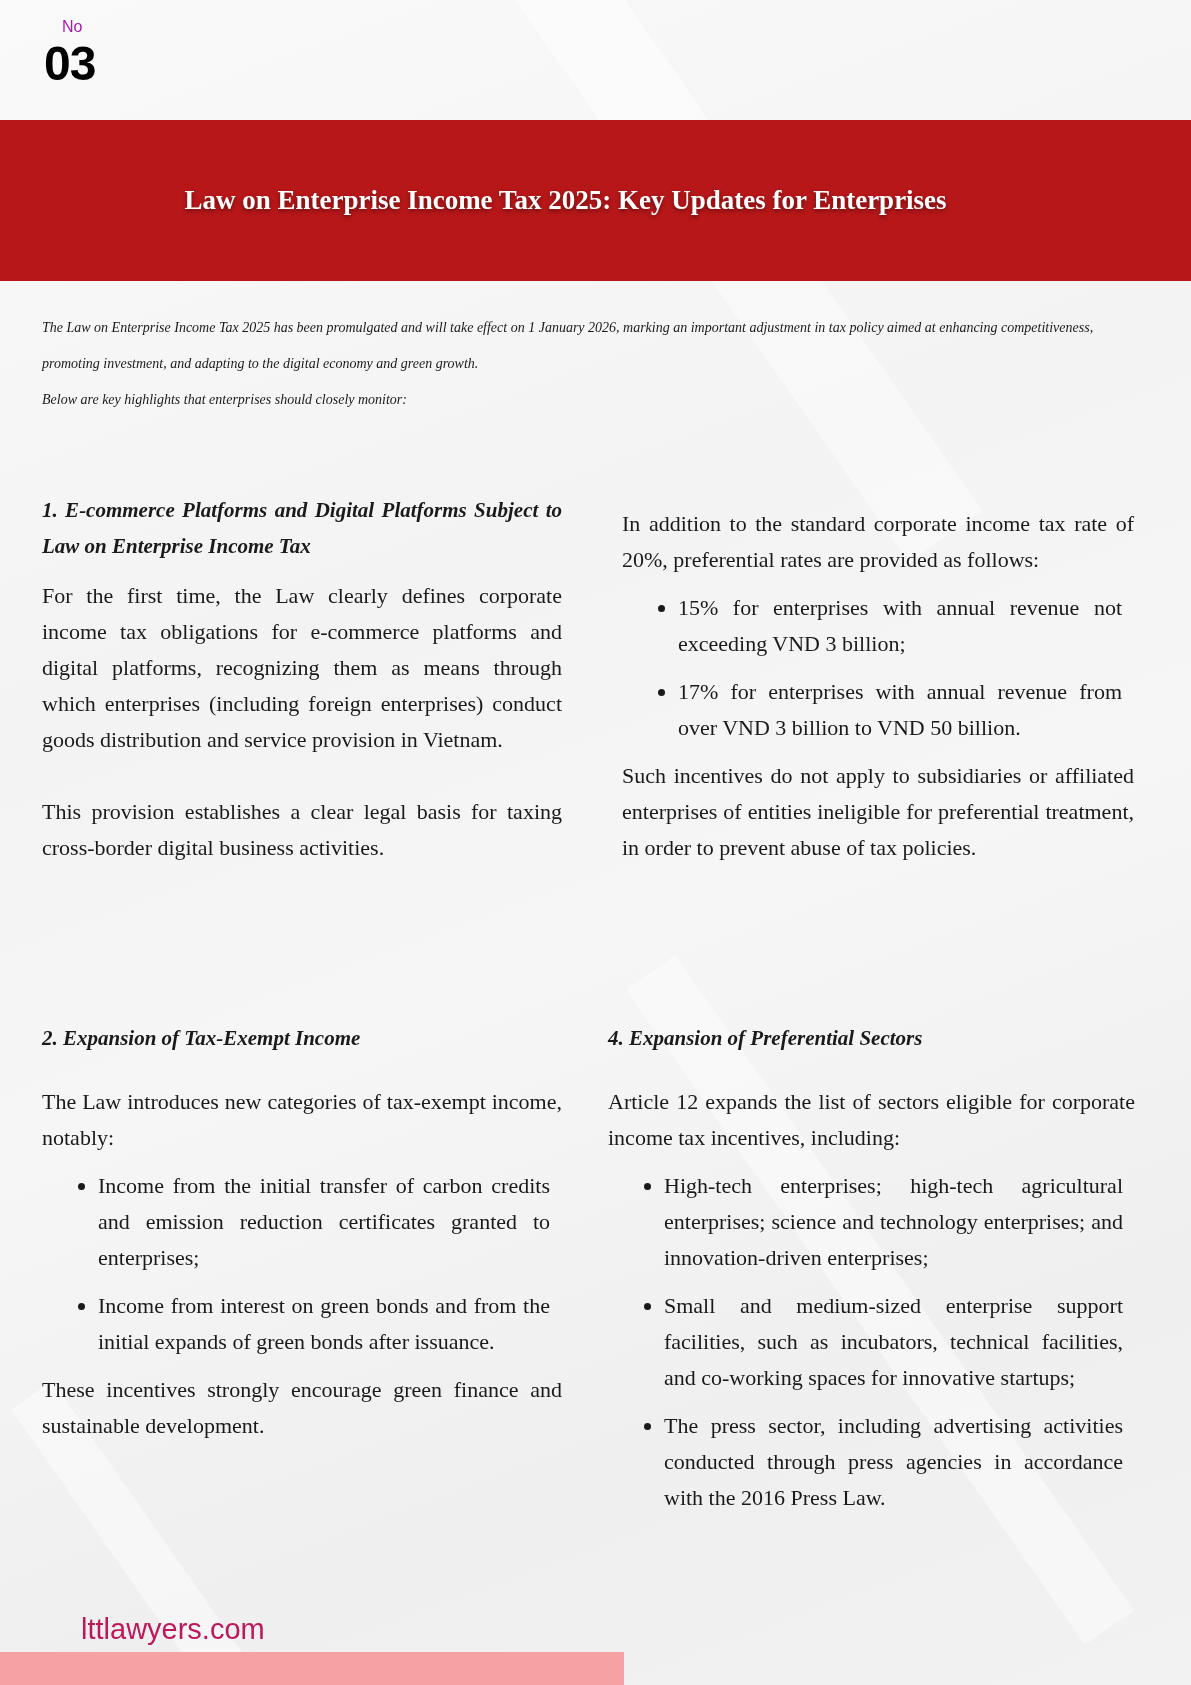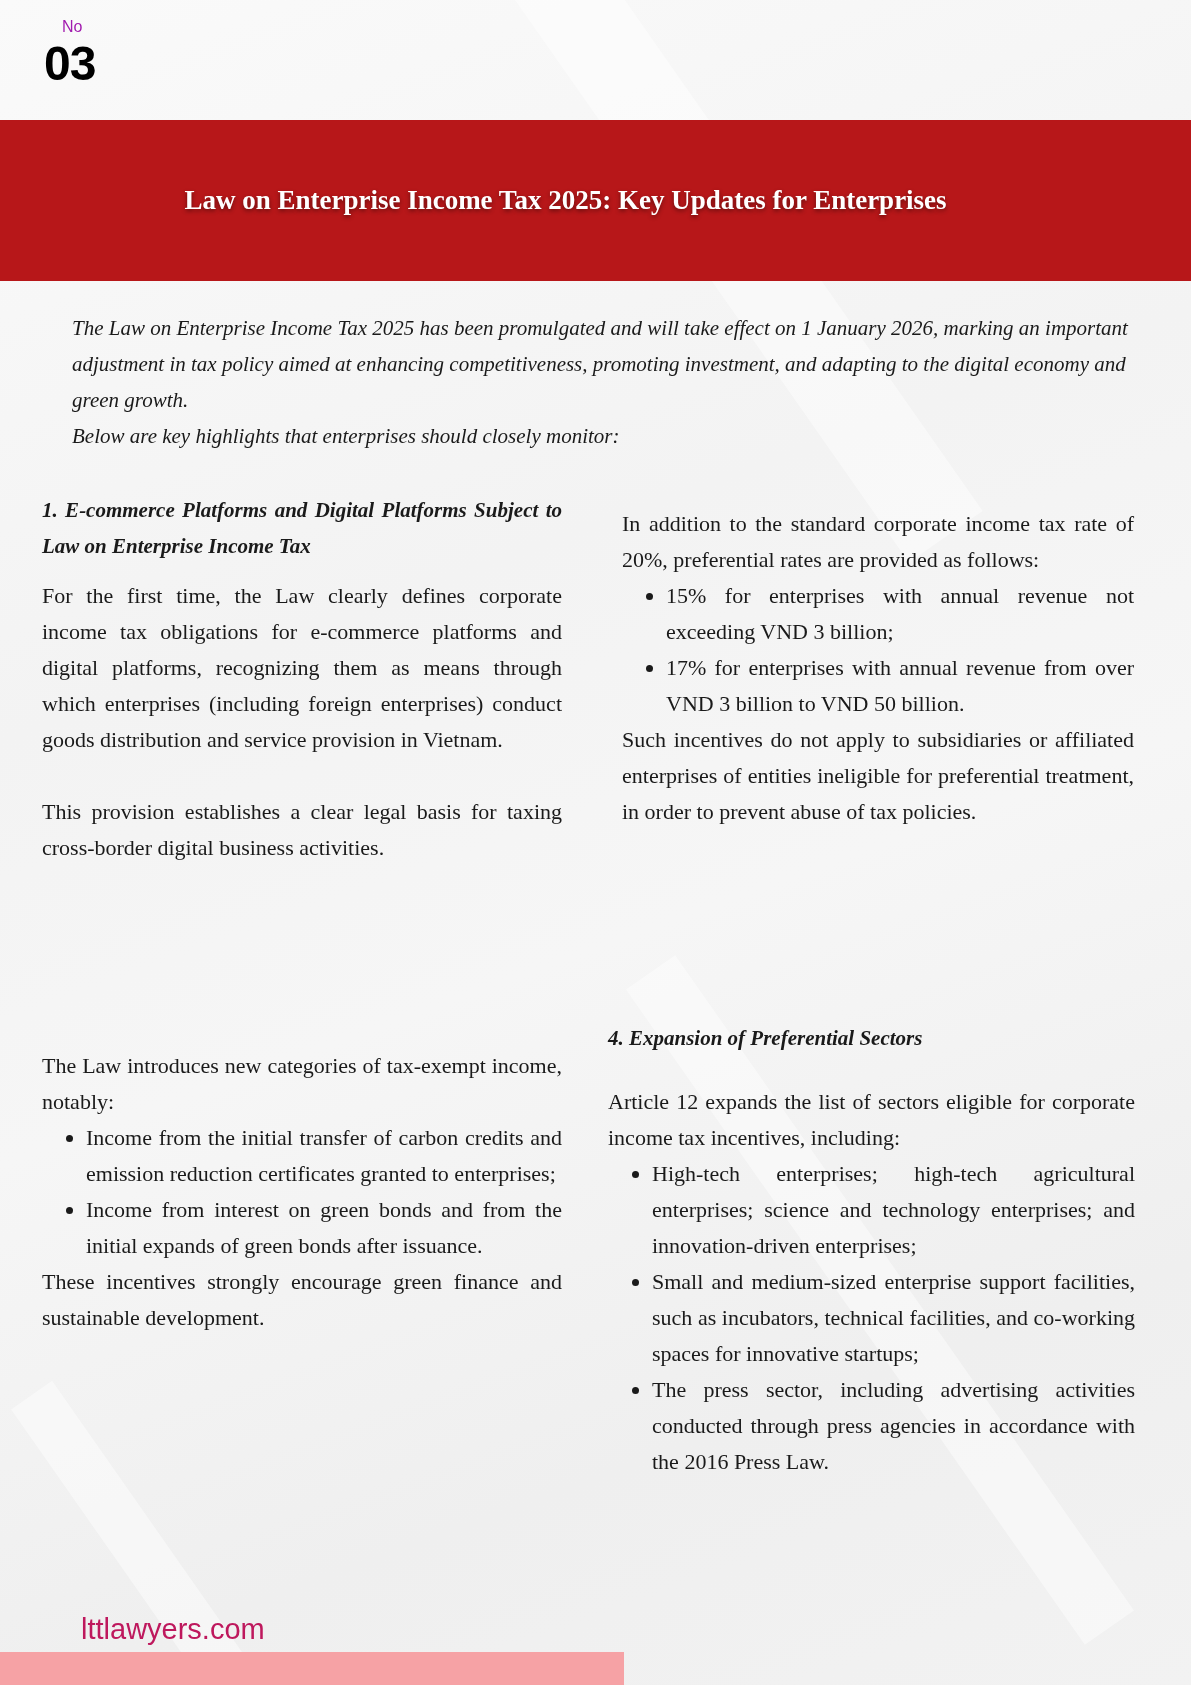--- a/index.html
+++ b/index.html
@@ -22,31 +22,31 @@
     background: #b71719;
     display: flex; align-items: center; justify-content: center;
   }
   .banner h1 {
     margin: 0; color: #fff; font-family: "Liberation Serif", serif; font-weight: 700;
     font-size: 27px; text-shadow: 0 2px 4px rgba(0,0,0,0.45);
     transform: translateX(-30px);
   }
   .intro {
     position: absolute; left: 42px; top: 310px; width: 1100px;
-    font-family: "Liberation Serif", serif; font-style: italic; font-size: 21px; line-height: 36px; margin-left: 30px;
+    font-family: "Liberation Serif", serif; font-style: italic; font-size: 14px; line-height: 36px;
   }
   .intro p { margin: 0; }
   .col { position: absolute; font-family: "Liberation Serif", serif; font-size: 22px; line-height: 36px; text-align: justify; }
   .col h2 {
     margin: 0; font-size: 21px; font-style: italic; font-weight: 700; line-height: 36px;
     text-align: justify;
   }
   .col p { margin: 0; }
   .col ul { margin: 0; padding-left: 44px; }
-  .col li { margin: 0; }
+  .col li { margin: 12px; }
   .gap { height: 36px; }
   .footer-url {
     position: absolute; left: 81px; top: 1613px;
     font-family: "Liberation Sans", sans-serif; font-size: 29px; color: #be185d;
   }
   .footer-bar {
     position: absolute; left: 0; top: 1652px; width: 624px; height: 33px; background: #f6a2a5;
   }
 </style>
 </head>
@@ -82,20 +82,21 @@
   <div style="height:14px"></div>
   <p>In addition to the standard corporate income tax rate of 20%, preferential rates are provided as follows:</p>
   <ul>
     <li>15% for enterprises with annual revenue not exceeding VND 3 billion;</li>
     <li>17% for enterprises with annual revenue from over VND 3 billion to VND 50 billion.</li>
   </ul>
   <p>Such incentives do not apply to subsidiaries or affiliated enterprises of entities ineligible for preferential treatment, in order to prevent abuse of tax policies.</p>
 </div>
 
 <div class="col" style="left:42px; top:1020px; width:520px;">
+  <h2>2. Expansion of Tax-Exempt Income</h2>
   <div style="height:28px"></div>
   <p>The Law introduces new categories of tax-exempt income, notably:</p>
   <ul>
     <li>Income from the initial transfer of carbon credits and emission reduction certificates granted to enterprises;</li>
     <li>Income from interest on green bonds and from the initial expands of green bonds after issuance.</li>
   </ul>
   <p>These incentives strongly encourage green finance and sustainable development.</p>
 </div>
 
 <div class="col" style="left:608px; top:1020px; width:527px;">

